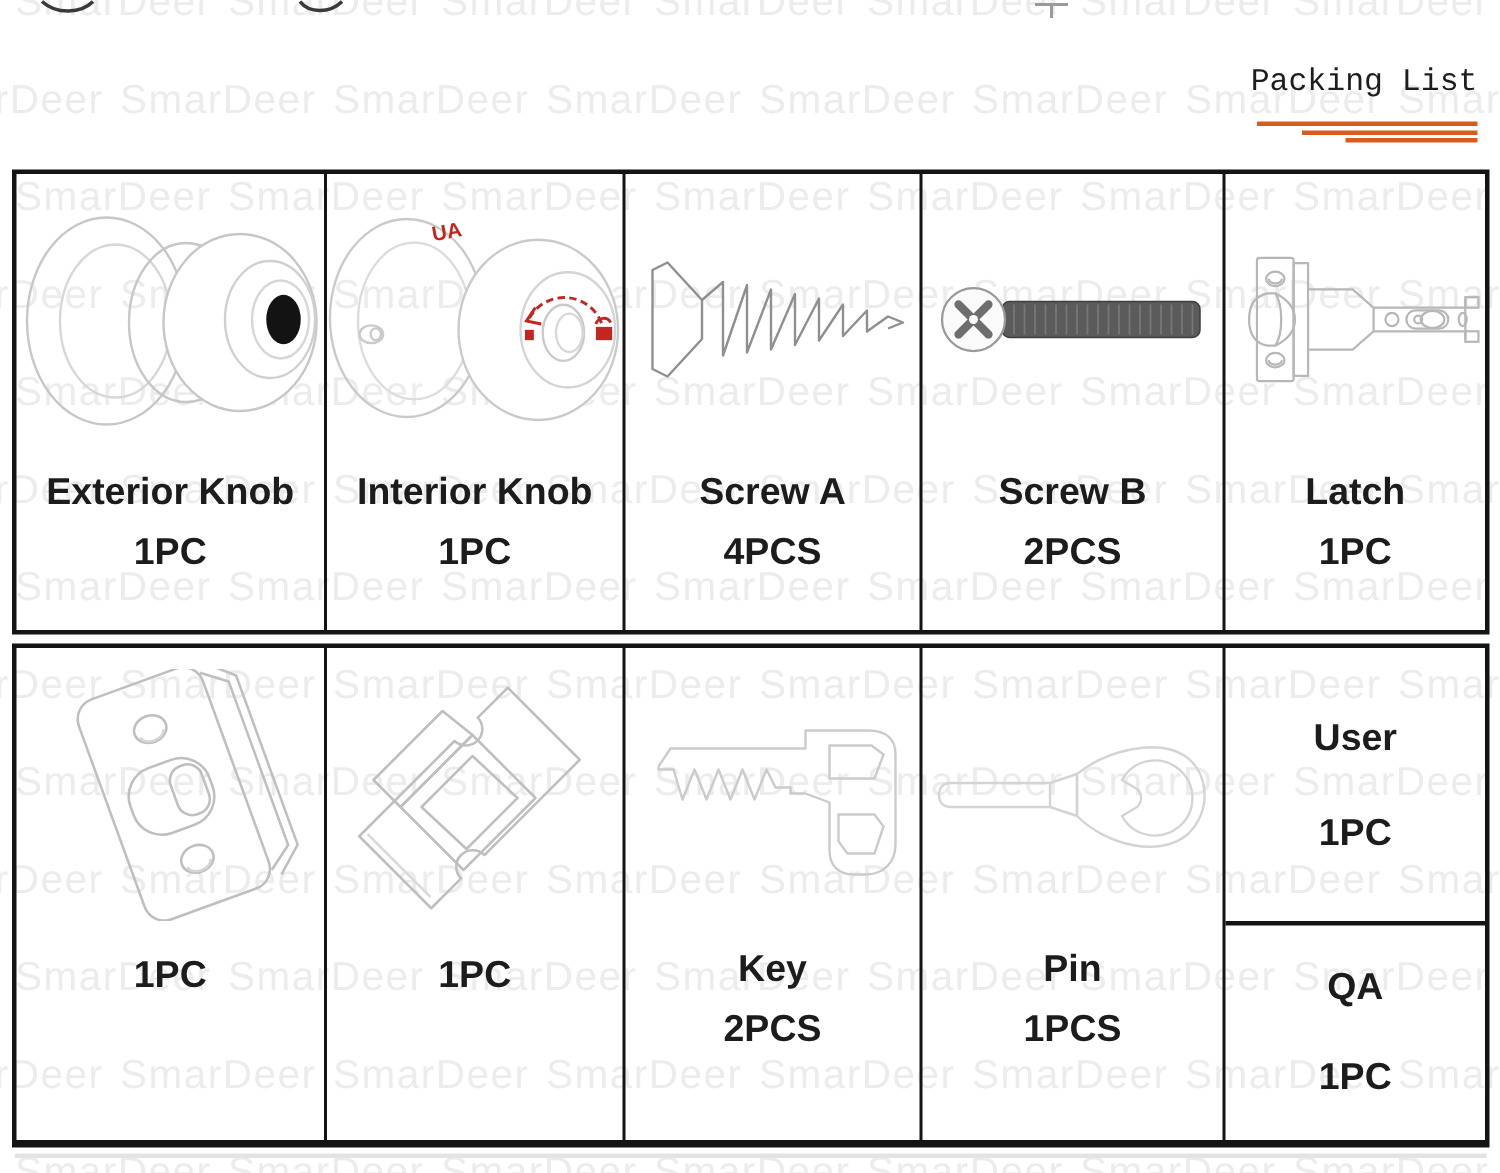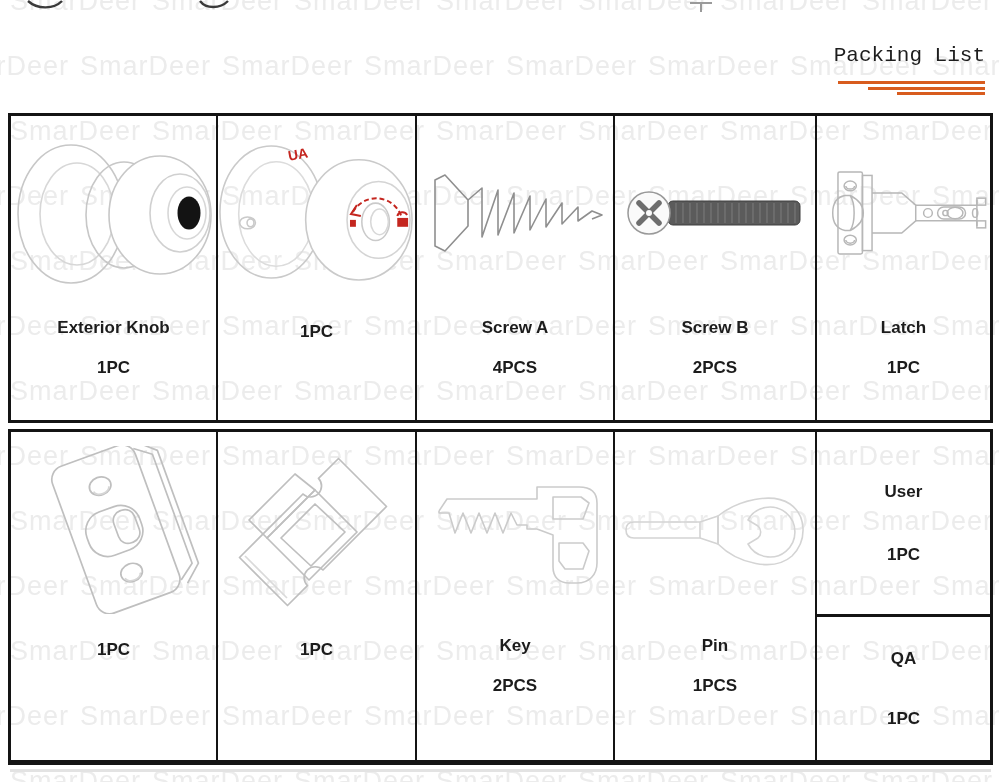--- a/index.html
+++ b/index.html
@@ -24,21 +24,21 @@
   .trow{display:grid;grid-template-columns:207px 199px 198px 202px 1fr;
         border:3px solid #141414;box-sizing:border-box;background:transparent;}
   .trow1{height:310px;}
   .rowgap{height:6px;}
   .trow2{height:336px;border-bottom-width:5px;}
   .cell{border-right:2px solid #141414;box-sizing:border-box;min-width:0;
         display:flex;flex-direction:column;align-items:center;}
   .cell:last-child{border-right:none;}
   .art{height:194px;width:100%;display:flex;align-items:center;justify-content:center;}
   .trow2 .art{height:196px;}
-  .lbl,.qty{font-size:17px;font-weight:bold;color:#1c1c1c;line-height:36px;text-align:left;}
+  .lbl,.qty{font-size:25px;font-weight:bold;color:#1c1c1c;line-height:36px;text-align:left;}
   .qty{margin-top:4px;}
   
   .cell-split{display:flex;flex-direction:column;align-items:stretch;}
   .sub{display:flex;flex-direction:column;justify-content:center;align-items:center;box-sizing:border-box;gap:23px;}
   .sub1{height:185px;border-bottom:3px solid #141414;}
   .sub1 .lbl{line-height:40px;}
   .sub2{flex:1;}
   .sub2 .lbl{line-height:37px;}
   .sub .qty{margin-top:0;}
   svg{display:block;}
@@ -195,20 +195,21 @@
           <text x="72" y="28" fill="#c4261f" font-size="14" font-weight="bold" transform="rotate(-10 72 28)">UA</text>
           <g stroke="#c4261f" fill="none" stroke-width="2">
             <path d="M137,80 A27,27 0 0 1 186,84" stroke-dasharray="5,3"></path>
             <path d="M141,73 l-6,9 l10,2"></path>
             <rect x="182" y="86" width="11" height="9" fill="#c4261f" stroke="none"></rect>
             <path d="M182,84 a5.5,5.5 0 0 1 10,-1"></path>
             <rect x="134" y="88" width="6" height="7" fill="#c4261f" stroke="none"></rect>
           </g>
         </svg>
       </div>
+      <div class="lbl">Interior Knob</div>
       <div class="qty">1PC</div>
     </div>
 
     <div class="cell">
       <div class="art">
         <svg width="185" height="100" viewBox="0 0 185 100">
           <g fill="none" stroke="#8f8f8f" stroke-width="1.6" stroke-linejoin="round">
             <path d="M22,12 L12,17 L12,83 L22,88 L45,63 L45,37 Z"></path>
             <path d="M45,37 L59,25 L59,74 L75,27 L75,72 L91,30 L91,70 L107,33 L107,67 L123,36 L123,64 L139,40 L139,61 L155,44 L155,58 L169,48 L179,52 L169,56"></path>
           </g>

